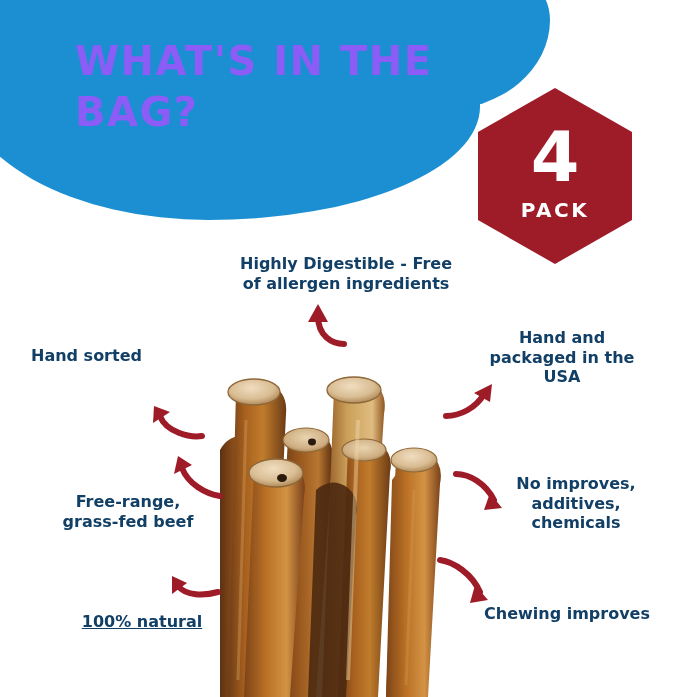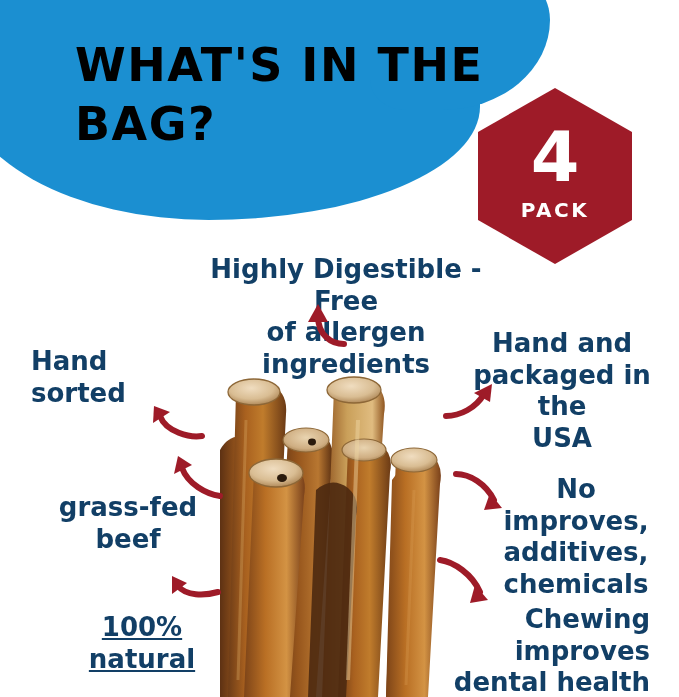--- a/index.html
+++ b/index.html
@@ -33,23 +33,23 @@
     width: 180px;
     height: 150px;
     background: #1b8fd1;
     border-radius: 0 40% 60% 20%;
   }
   .header-title {
     position: absolute;
     left: 75px;
     top: 36px;
     width: 430px;
-    color: #000000;
+    color: #8b5cf6;
     font-weight: 800;
-    font-size: 46px;
+    font-size: 40px;
     line-height: 1.28;
     letter-spacing: 1.5px;
     text-transform: uppercase;
     z-index: 4;
     font-family: "DejaVu Sans", sans-serif;
   }
   .header-title .line2 {
     display: block;
   }
 
@@ -93,21 +93,21 @@
     width: 270px;
     height: 367px;
     z-index: 1;
   }
 
   
   .callout {
     position: absolute;
     color: #123f66;
     font-weight: 700;
-    font-size: 26px;
+    font-size: 16px;
     line-height: 1.22;
     z-index: 5;
     font-family: "DejaVu Sans", sans-serif;
   }
   .c-top      { left: 186px; top: 254px; width: 320px; text-align: center; }
   .c-left-1   { left: 31px;  top: 346px; width: 180px; text-align: left; }
   .c-left-2   { left: 28px;  top: 492px; width: 200px; text-align: center; }
   .c-left-3   { left: 52px;  top: 612px; width: 180px; text-align: center; text-decoration: underline; }
   .c-right-1  { left: 462px; top: 328px; width: 200px; text-align: center; }
   .c-right-2  { left: 486px; top: 474px; width: 180px; text-align: center; }
@@ -210,20 +210,21 @@
 <div class="callout c-top">
   <div>Highly Digestible - Free</div>
   <div>of allergen ingredients</div>
 </div>
 
 <div class="callout c-left-1">
   <div>Hand sorted</div>
 </div>
 
 <div class="callout c-left-2">
+  <div>Free-range,</div>
   <div>grass-fed beef</div>
 </div>
 
 <div class="callout c-left-3">
   <div>100% natural</div>
 </div>
 
 <div class="callout c-right-1">
   <div>Hand and</div>
   <div>packaged in the</div>
@@ -231,21 +232,20 @@
 </div>
 
 <div class="callout c-right-2">
   <div>No improves,</div>
   <div>additives,</div>
   <div>chemicals</div>
 </div>
 
 <div class="callout c-right-3">
   <div>Chewing improves</div>
-  <div>dental health</div>
 </div>
 
 <svg class="arrow" style="left:292px; top:300px;" width="70" height="48" viewBox="0 0 70 48">
   <path d="M52 44 C40 44 26 36 26 16" stroke="#9e1b28" stroke-width="6" fill="none" stroke-linecap="round"></path>
   <path d="M26 4 l10 18 l-20 0 z" fill="#9e1b28"></path>
 </svg>
 
 <svg class="arrow" style="left:140px; top:388px;" width="72" height="56" viewBox="0 0 72 56">
   <path d="M62 48 C50 50 26 44 20 28" stroke="#9e1b28" stroke-width="6" fill="none" stroke-linecap="round"></path>
   <path d="M14 18 l16 6 l-17 11 z" fill="#9e1b28"></path>

